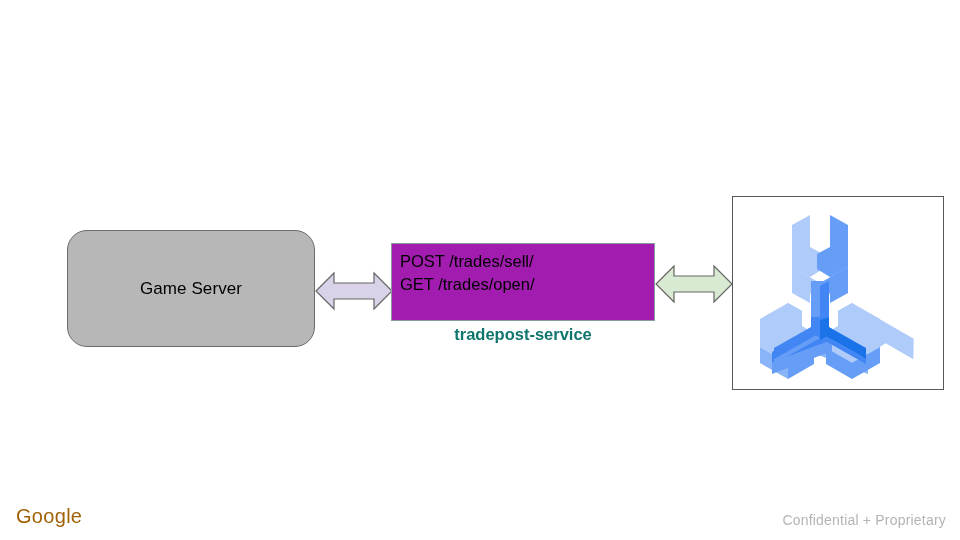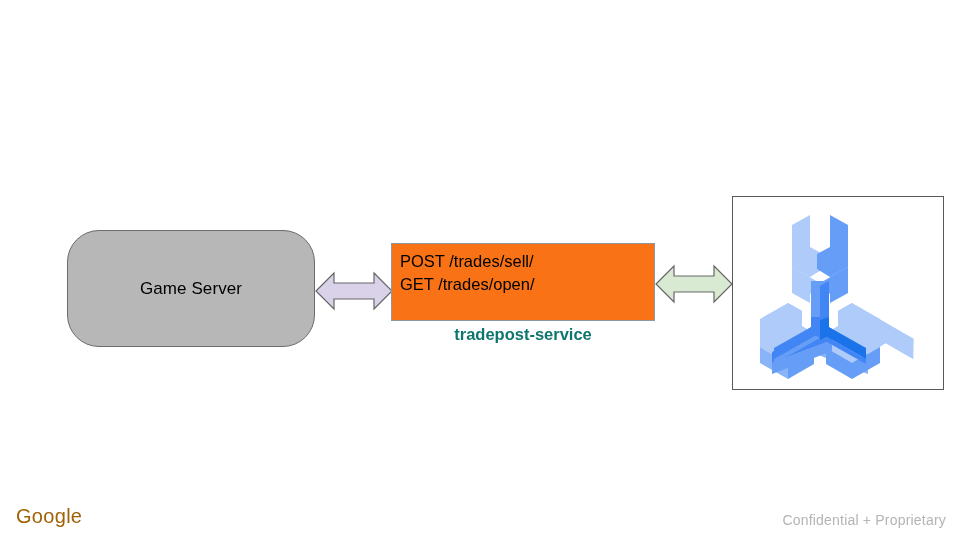--- a/index.html
+++ b/index.html
@@ -26,41 +26,41 @@
 
   
   .game-server-box {
     position: absolute;
     left: 67px;
     top: 230px;
     width: 248px;
     height: 117px;
     background: #b7b7b7;
     border: 1px solid #6b6b6b;
-    border-radius: 32px;
+    border-radius: 20px;
     box-sizing: border-box;
     display: flex;
     align-items: center;
     justify-content: center;
   }
   .game-server-label {
     font-size: 17px;
     color: #000000;
     letter-spacing: 0.1px;
     white-space: nowrap;
   }
 
   
   .tradepost-box {
     position: absolute;
     left: 391px;
     top: 243px;
     width: 264px;
     height: 78px;
-    background: #f97316;
+    background: #a21caf;
     border: 1px solid #8a9a9e;
     box-sizing: border-box;
     padding: 6px 0 0 8px;
   }
   .endpoint-line {
     font-size: 16.5px;
     line-height: 23px;
     color: #000000;
     white-space: nowrap;
   }

